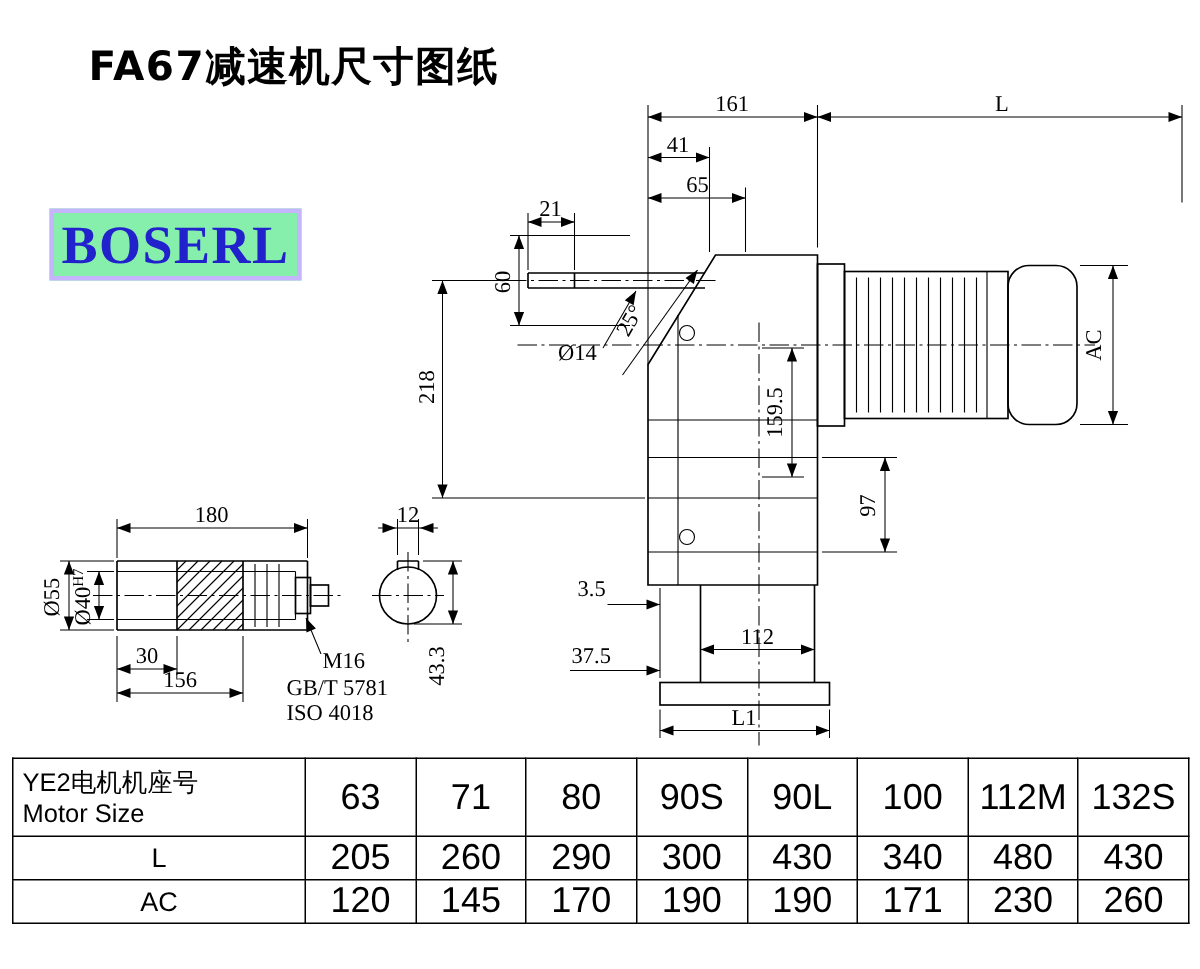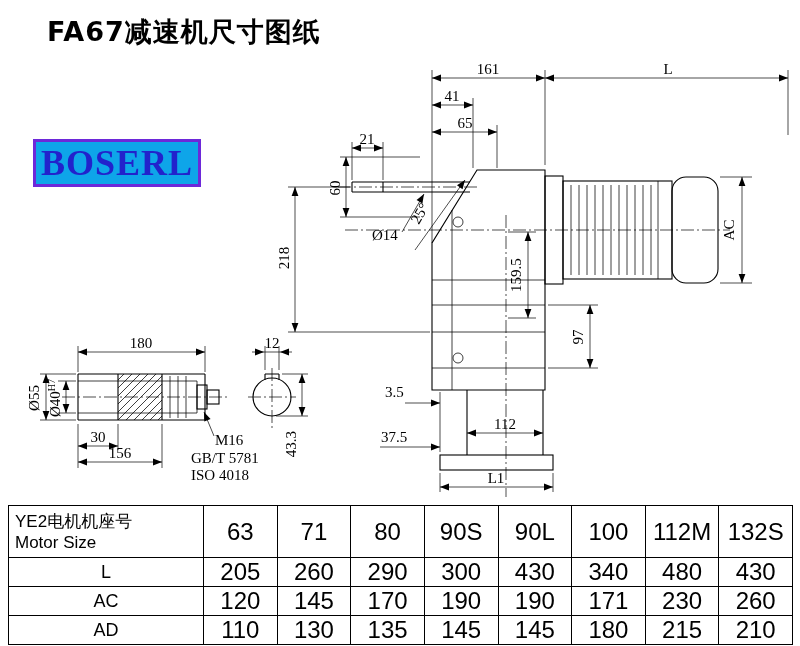--- a/index.html
+++ b/index.html
@@ -1,26 +1,26 @@
 <!DOCTYPE html>
 <html><head>
 <meta charset="utf-8">
 <style>
   * { box-sizing: border-box; }
   html, body { margin: 0; padding: 0; background: #fff; }
   .page { position: relative; width: 800px; height: 646px; background: #fff;
           font-family: "Liberation Sans", sans-serif; overflow: hidden; }
 
-  .title { position: absolute; left: 47px; top: 14px; margin: 0;
+  .title { position: absolute; left: 47px; top: 14px; margin: 12px;
            font-size: 27px; font-weight: bold; color: #000;
            font-family: "DejaVu Sans", sans-serif; letter-spacing: 1px; }
 
   .logo { position: absolute; left: 33px; top: 139px; width: 168px; height: 48px;
-          border: 3px solid #6d28d9; display: flex; align-items: center; justify-content: center;
-          background: #0ea5e9; }
+          border: 3px solid #c4b5fd; display: flex; align-items: center; justify-content: center;
+          background: #86efac; }
   .logo span { font-family: "Liberation Serif", serif; font-weight: bold;
                font-size: 36px; color: #2222cc; letter-spacing: 1px; line-height: 1; }
 
   svg.draw { position: absolute; left: 0; top: 0; }
   .ln   { stroke: #000; stroke-width: 1.1; fill: none; }
   .thin { stroke: #000; stroke-width: 0.75; fill: none; }
   .ext  { stroke: #000; stroke-width: 0.7; fill: none; }
   .dim  { stroke: #000; stroke-width: 0.7; fill: none; }
   .cl   { stroke: #000; stroke-width: 0.7; fill: none; stroke-dasharray: 13 3 2 3; }
   .dt   { font-family: "Liberation Serif", serif; font-size: 15px; fill: #000; }
@@ -192,27 +192,16 @@
       <th class="rowlabel">AC</th>
       <td>120</td>
       <td>145</td>
       <td>170</td>
       <td>190</td>
       <td>190</td>
       <td>171</td>
       <td>230</td>
       <td>260</td>
     </tr>
-    <tr>
-      <th class="rowlabel">AD</th>
-      <td>110</td>
-      <td>130</td>
-      <td>135</td>
-      <td>145</td>
-      <td>145</td>
-      <td>180</td>
-      <td>215</td>
-      <td>210</td>
-    </tr>
   </tbody>
     </table>
 
 </div>
 
 </body></html>

